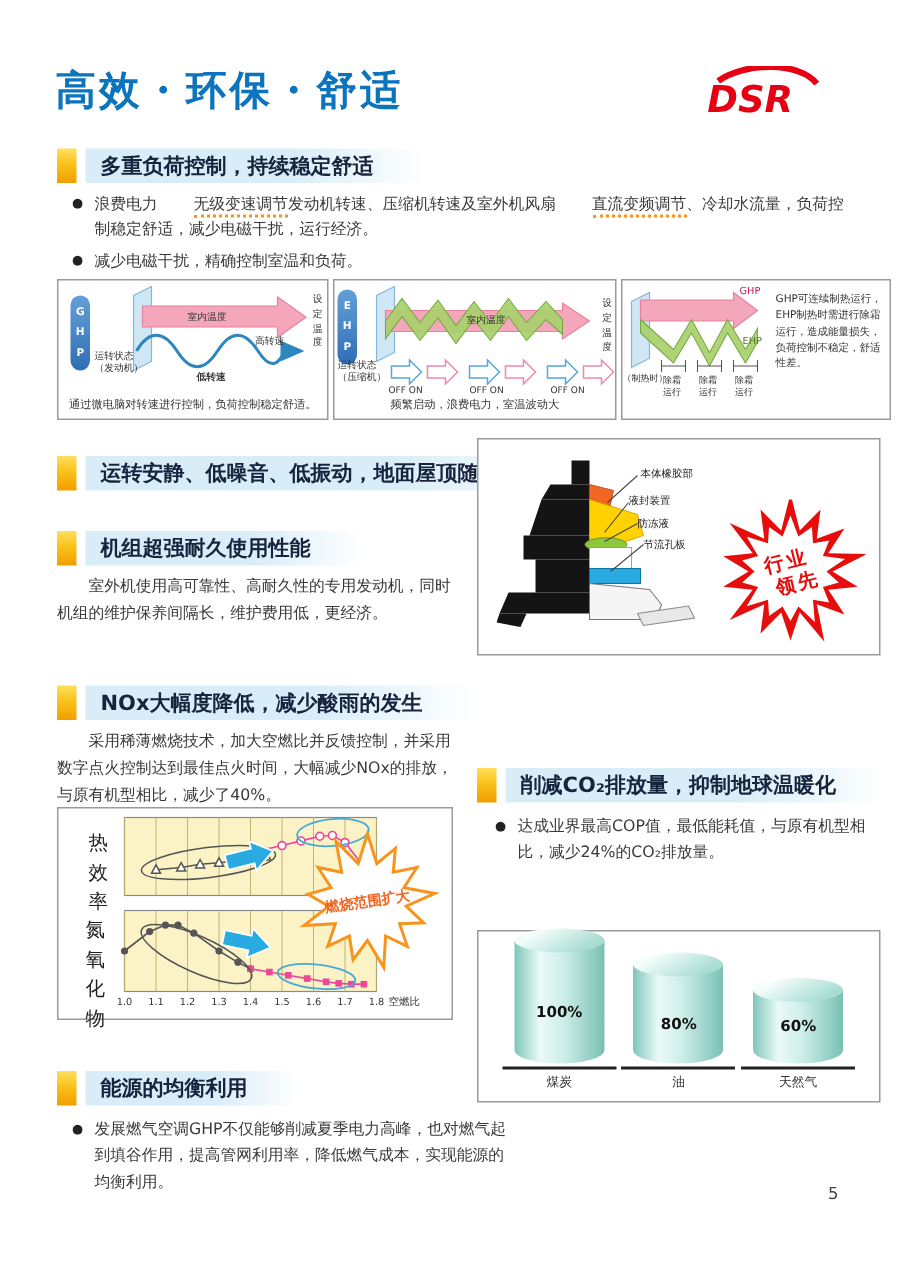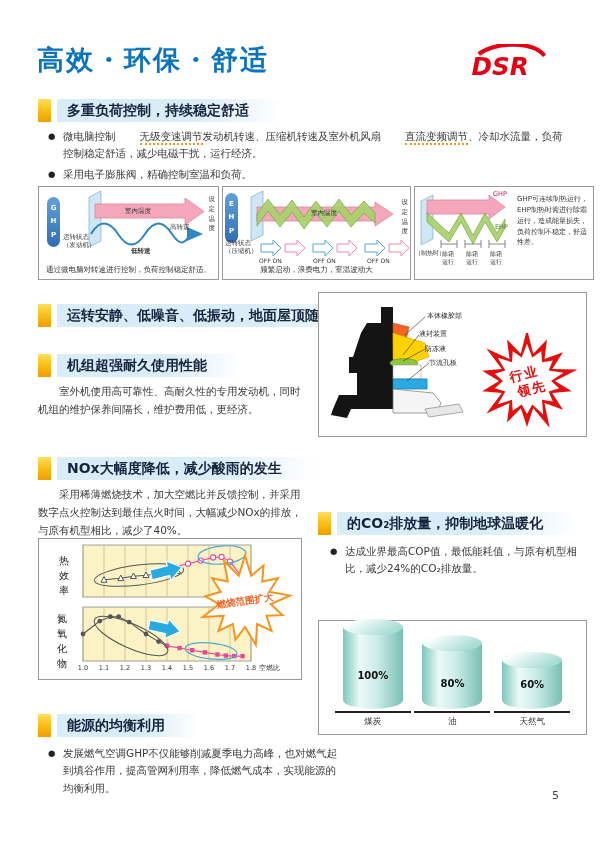--- a/index.html
+++ b/index.html
@@ -24,21 +24,21 @@
   .diag svg{position:absolute;left:0;top:0;}
   .dlabel{position:absolute;font-size:6.5px;color:#333;line-height:1.3;white-space:pre-line;}
   .pill{position:absolute;background:linear-gradient(180deg,#63a0d8,#2f6eb5);color:#fff;
         font-weight:bold;border-radius:8px;padding:5px 3px;}
   .vtext{width:1em;word-break:break-all;line-height:1.5;text-align:center;}
   .pill .vtext{font-size:7px;line-height:1.9;}
   .diag-cap{position:absolute;left:3px;right:3px;bottom:4px;text-align:center;font-size:7.5px;color:#333;}
   
   .gbox{position:absolute;border:1px solid #9a9a9a;background:#fff;}
   .mount-label{position:absolute;font-size:7px;color:#222;}
-  .chart-ylab{position:absolute;font-size:10px;color:#222;}
+  .chart-ylab{position:absolute;font-size:13px;color:#222;}
   .chart-xlab{position:absolute;font-size:7px;color:#333;}
   
   #co2-bars{position:absolute;left:14px;right:14px;top:10px;bottom:6px;display:flex;
         justify-content:space-around;align-items:flex-end;}
   .cyl-col{display:flex;flex-direction:column;align-items:center;justify-content:flex-end;}
   .cyl{position:relative;width:60px;margin-top:9px;
         background:linear-gradient(90deg,#7ec6ba 0%,#eafaf7 28%,#cdeee8 55%,#79c0b4 100%);
         border-radius:0 0 30px 30px / 0 0 9px 9px;}
   .cyl::before{content:"";position:absolute;left:0;top:-8px;width:100%;height:16px;border-radius:50%;
         background:linear-gradient(150deg,#f6fefc 20%,#a9ddd4 80%);}
@@ -59,22 +59,22 @@
   <svg class="logo" viewBox="0 0 92 42">
     <path d="M14,10 C34,-4 74,-4 86,12" stroke="#e60013" stroke-width="4.5" fill="none"></path>
     <text x="6" y="33" font-size="27" font-weight="bold" font-style="italic" fill="#e60013">DSR</text>
   </svg>
 
   <div class="sec-head" style="left:38px;top:99px;">
     <span class="sq"></span>
     <span class="hbar">多重负荷控制，持续稳定舒适</span>
   </div>
   <div class="bullets" style="left:48px;top:128px;width:518px;">
-    <div class="bullet"><span>微电脑控制</span><span class="em-dot">无级变速调节</span><span>发动机转速、压缩机转速及室外机风扇</span><span class="em-dot">直流变频调节</span><span>、冷却水流量，负荷控制稳定舒适，减少电磁干扰，运行经济。</span></div>
-    <div class="bullet">采用电子膨胀阀，精确控制室温和负荷。</div>
+    <div class="bullet"><span>浪费电力</span><span class="em-dot">无级变速调节</span><span>发动机转速、压缩机转速及室外机风扇</span><span class="em-dot">直流变频调节</span><span>、冷却水流量，负荷控制稳定舒适，减少电磁干扰，运行经济。</span></div>
+    <div class="bullet">减少电磁干扰，精确控制室温和负荷。</div>
   </div>
 
   <div class="diag-row">
 
     <div class="diag" style="width:179px;">
       <svg width="179" height="92" viewBox="0 0 179 92">
         <polygon points="50,10 62,4 62,54 50,60" fill="#cfe7f5" stroke="#85b6d6" stroke-width="0.8"></polygon>
         <polygon points="56,17 146,17 146,11 165,24.5 146,38 146,31 56,31" fill="#f4a7bb" stroke="#e8809e" stroke-width="0.8"></polygon>
         <path d="M52,47 C60,33 70,33 79,47 S97,61 106,47 S124,33 133,47 S147,55 151,47" fill="none" stroke="#2e86c1" stroke-width="2"></path>
         <polygon points="148,40 164,47 148,54" fill="#2e86c1"></polygon>
@@ -284,21 +284,21 @@
         <text x="206" y="65" text-anchor="middle" font-size="9.5" font-weight="bold" fill="#f26522" transform="rotate(-8 206 62)">燃烧范围扩大</text>
       </g>
     </svg>
     <div class="chart-ylab vtext" style="left:20px;top:14px;">热效率</div>
     <div class="chart-ylab vtext" style="left:18px;top:72px;">氮氧化物</div>
     <div class="chart-xlab" style="left:220px;top:124px;">空燃比</div>
   </div>
 
   <div class="sec-head" style="left:318px;top:512px;">
     <span class="sq"></span>
-    <span class="hbar">的CO₂排放量，抑制地球温暖化</span>
+    <span class="hbar">削减CO₂排放量，抑制地球温暖化</span>
   </div>
   <div class="bullets" style="left:330px;top:543px;width:248px;">
     <div class="bullet">达成业界最高COP值，最低能耗值，与原有机型相比，减少24%的CO₂排放量。</div>
   </div>
 
   <div class="gbox" style="left:318px;top:620px;width:267px;height:113px;">
     <div id="co2-bars">
         <div class="cyl-col">
           <div class="cyl" style="height: 82px;">
             <span class="cyl-label">100%</span>

